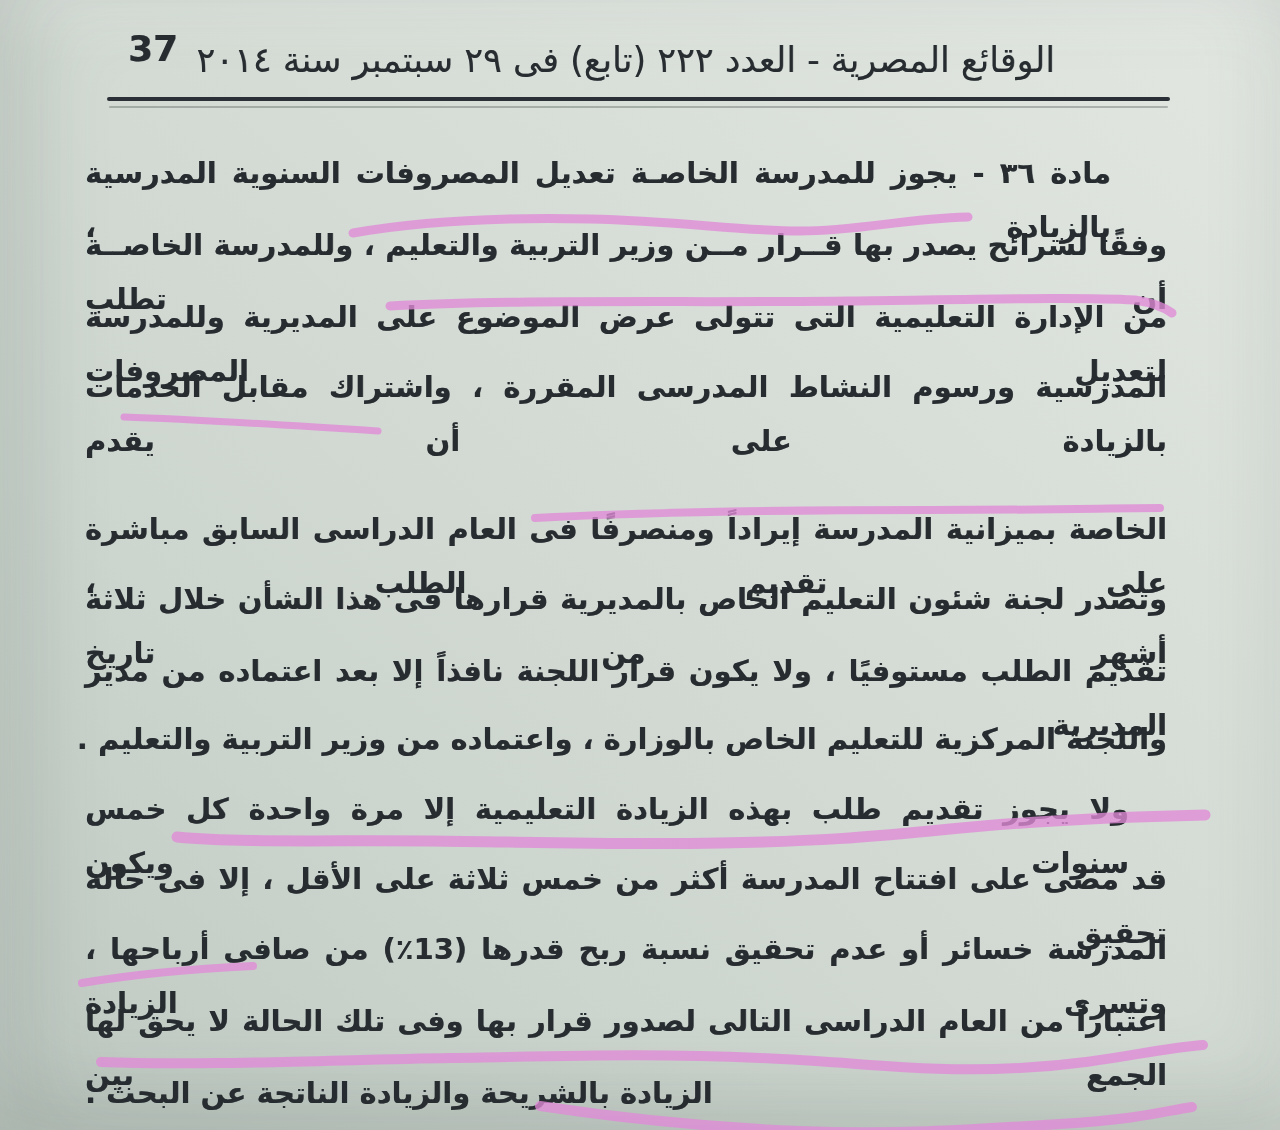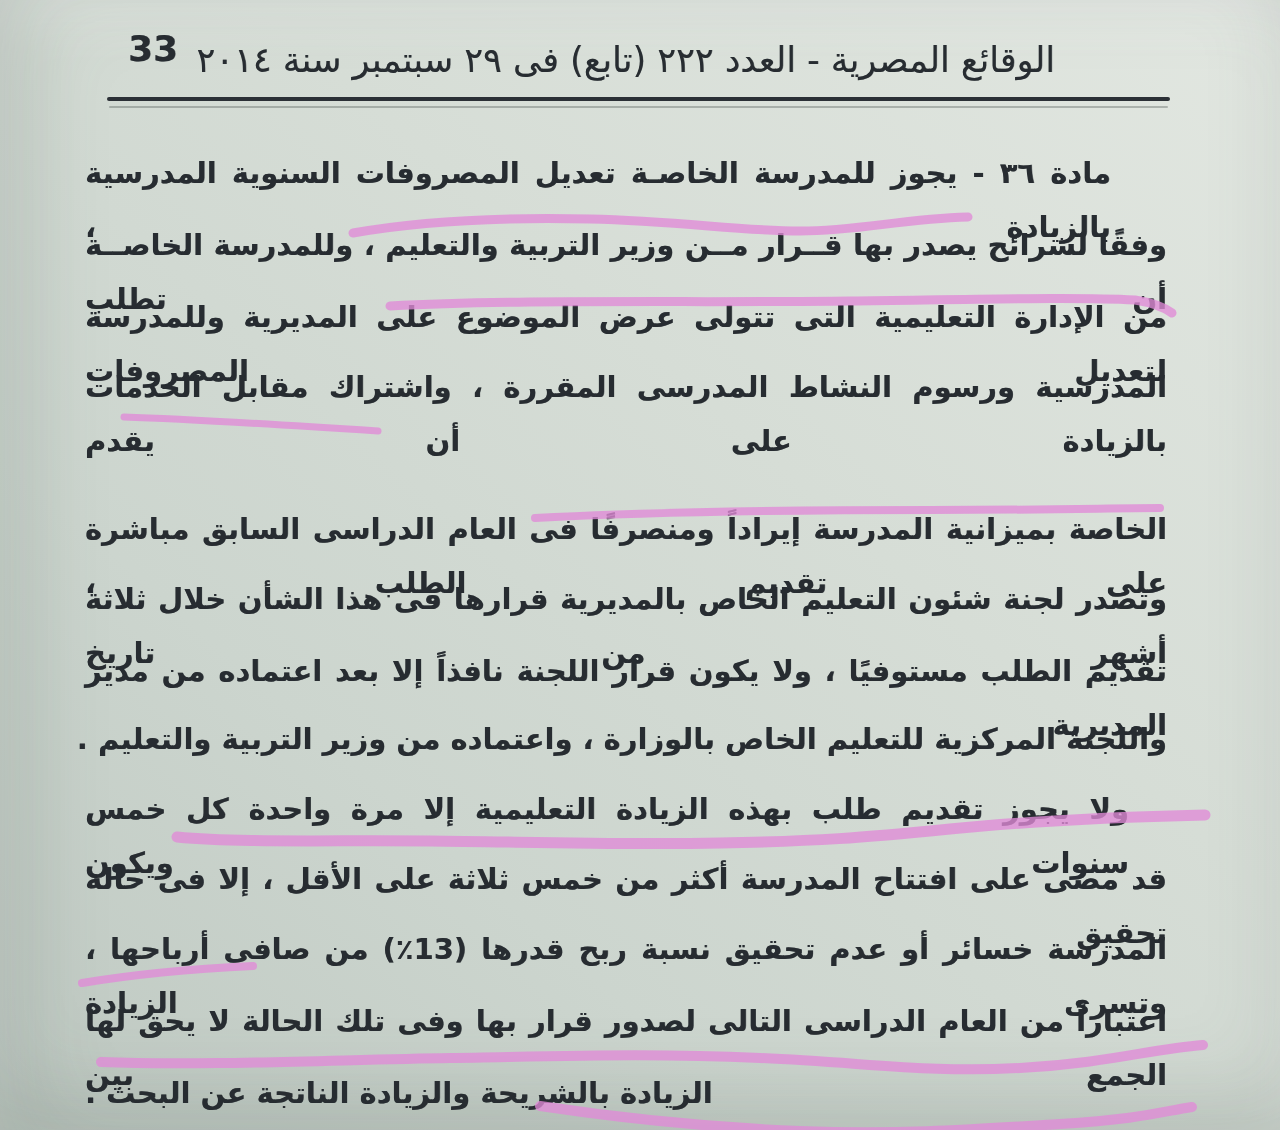--- a/index.html
+++ b/index.html
@@ -48,21 +48,21 @@
   .p2first{padding-right:38px;width:1044px;}
   .marks{position:absolute;top:0;left:0;pointer-events:none;}
   .marks path{fill:none;stroke:#e08ad7;stroke-linecap:round;opacity:.78;}
 </style>
 </head>
 <body>
 
 <div class="page">
 
   <div class="hdr-title">الوقائع المصرية - العدد ٢٢٢ (تابع) فى ٢٩ سبتمبر سنة ٢٠١٤</div>
-  <div class="hdr-pagenum">33</div>
+  <div class="hdr-pagenum">37</div>
   <div class="rule-thick"></div>
   <div class="rule-thin"></div>
 
   <div class="bodyline just p1first" style="top:146px">مادة ٣٦ - يجوز للمدرسة الخاصـة تعديل المصروفات السنوية المدرسية بالزيادة ،</div>
   <div class="bodyline just" style="top:218px">وفقًا لشرائح يصدر بها قــرار مــن وزير التربية والتعليم ، وللمدرسة الخاصــة أن تطلب</div>
   <div class="bodyline just" style="top:290px">من الإدارة التعليمية التى تتولى عرض الموضوع على المديرية وللمدرسة لتعديل المصروفات</div>
   <div class="bodyline just" style="top:360px">المدرسية ورسوم النشاط المدرسى المقررة ، واشتراك مقابل الخدمات بالزيادة على أن يقدم</div>
   <div class="bodyline just" style="top:502px">الخاصة بميزانية المدرسة إيراداً ومنصرفًا فى العام الدراسى السابق مباشرة على تقديم الطلب ،</div>
   <div class="bodyline just" style="top:572px">وتصدر لجنة شئون التعليم الخاص بالمديرية قرارها فى هذا الشأن خلال ثلاثة أشهر من تاريخ</div>
   <div class="bodyline just" style="top:644px">تقديم الطلب مستوفيًا ، ولا يكون قرار اللجنة نافذاً إلا بعد اعتماده من مدير المديرية</div>

